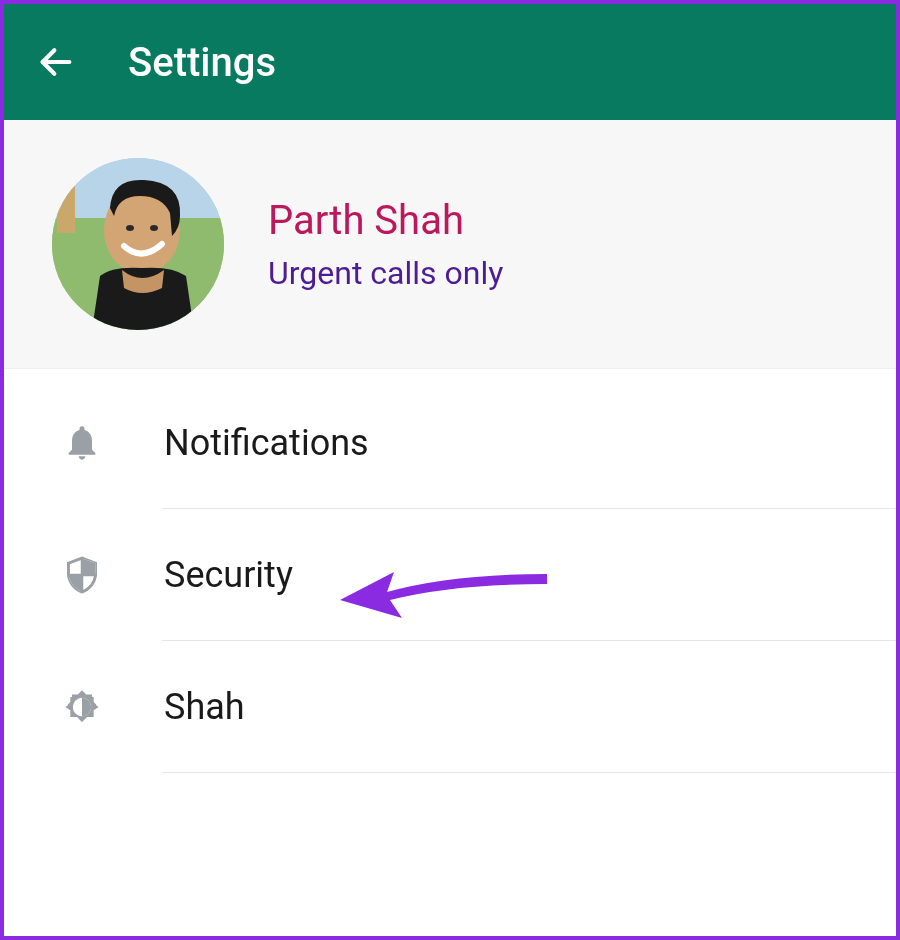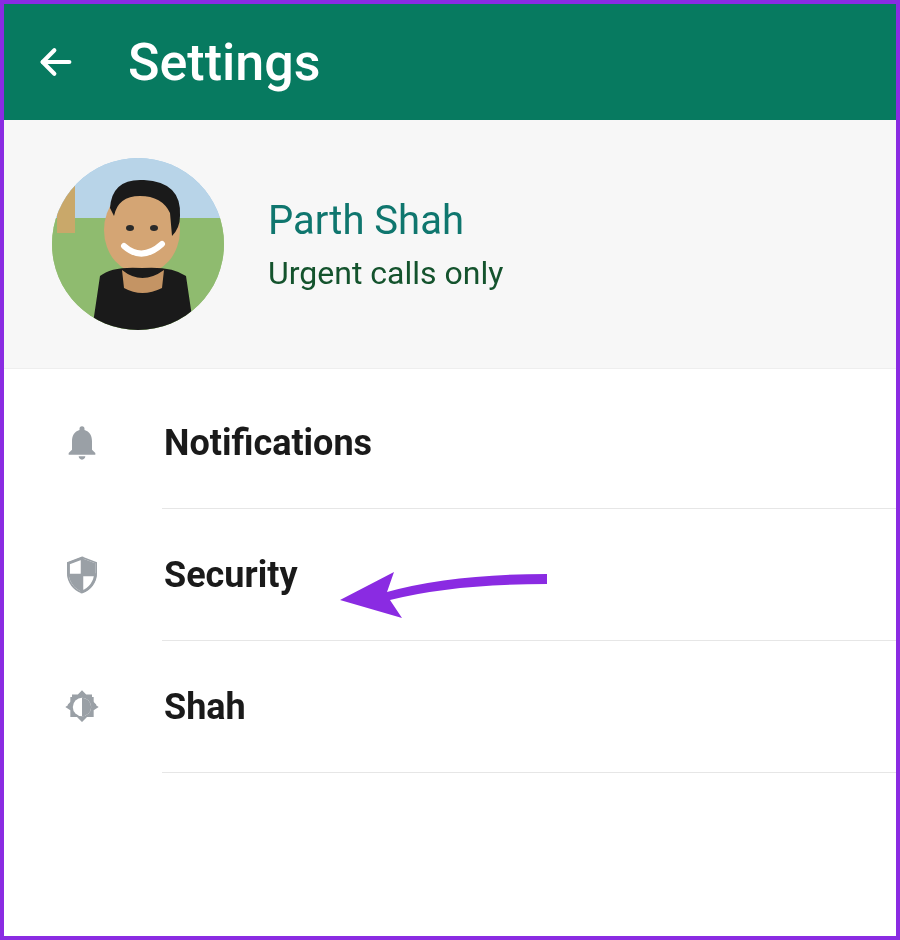--- a/index.html
+++ b/index.html
@@ -23,21 +23,21 @@
     .back-btn {
       width: 48px;
       height: 48px;
       display: flex;
       align-items: center;
       justify-content: center;
       cursor: pointer;
     }
     .header-title {
       color: #ffffff;
-      font-size: 52px;
+      font-size: 40px;
       font-weight: 500;
     }
     .profile-section {
       background: #f7f7f7;
       padding: 38px 48px;
       display: flex;
       align-items: center;
       gap: 44px;
       border-bottom: 1px solid #eeeeee;
     }
@@ -45,23 +45,23 @@
       width: 172px;
       height: 172px;
       border-radius: 50%;
       overflow: hidden;
       flex-shrink: 0;
       background: linear-gradient(to bottom, #9ec8e8 0%, #9ec8e8 35%, #a8c888 35%, #8fbb6f 100%);
       position: relative;
     }
     .avatar svg { width: 100%; height: 100%; }
     .profile-text { display: flex; flex-direction: column; gap: 10px; }
-    .profile-name { font-size: 40px; font-weight: 400; color: #0f766e; }
-    .profile-status { font-size: 32px; color: #14532d; }
-    .menu { background: #ffffff; padding-top: 8px; font-weight: bold; }
+    .profile-name { font-size: 40px; font-weight: 400; color: #be185d; }
+    .profile-status { font-size: 32px; color: #4c1d95; }
+    .menu { background: #ffffff; padding-top: 8px; }
     .menu-item {
       display: flex;
       align-items: center;
       height: 132px;
       padding: 0 56px;
       gap: 60px;
       cursor: pointer;
       position: relative;
     }
     .menu-icon {

